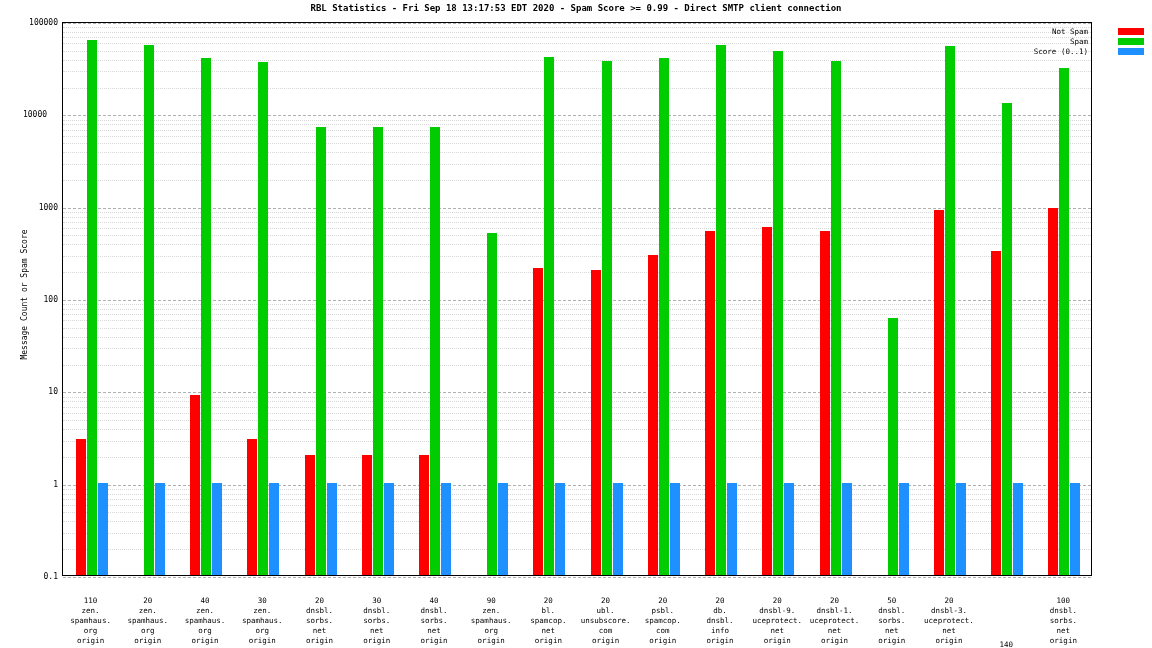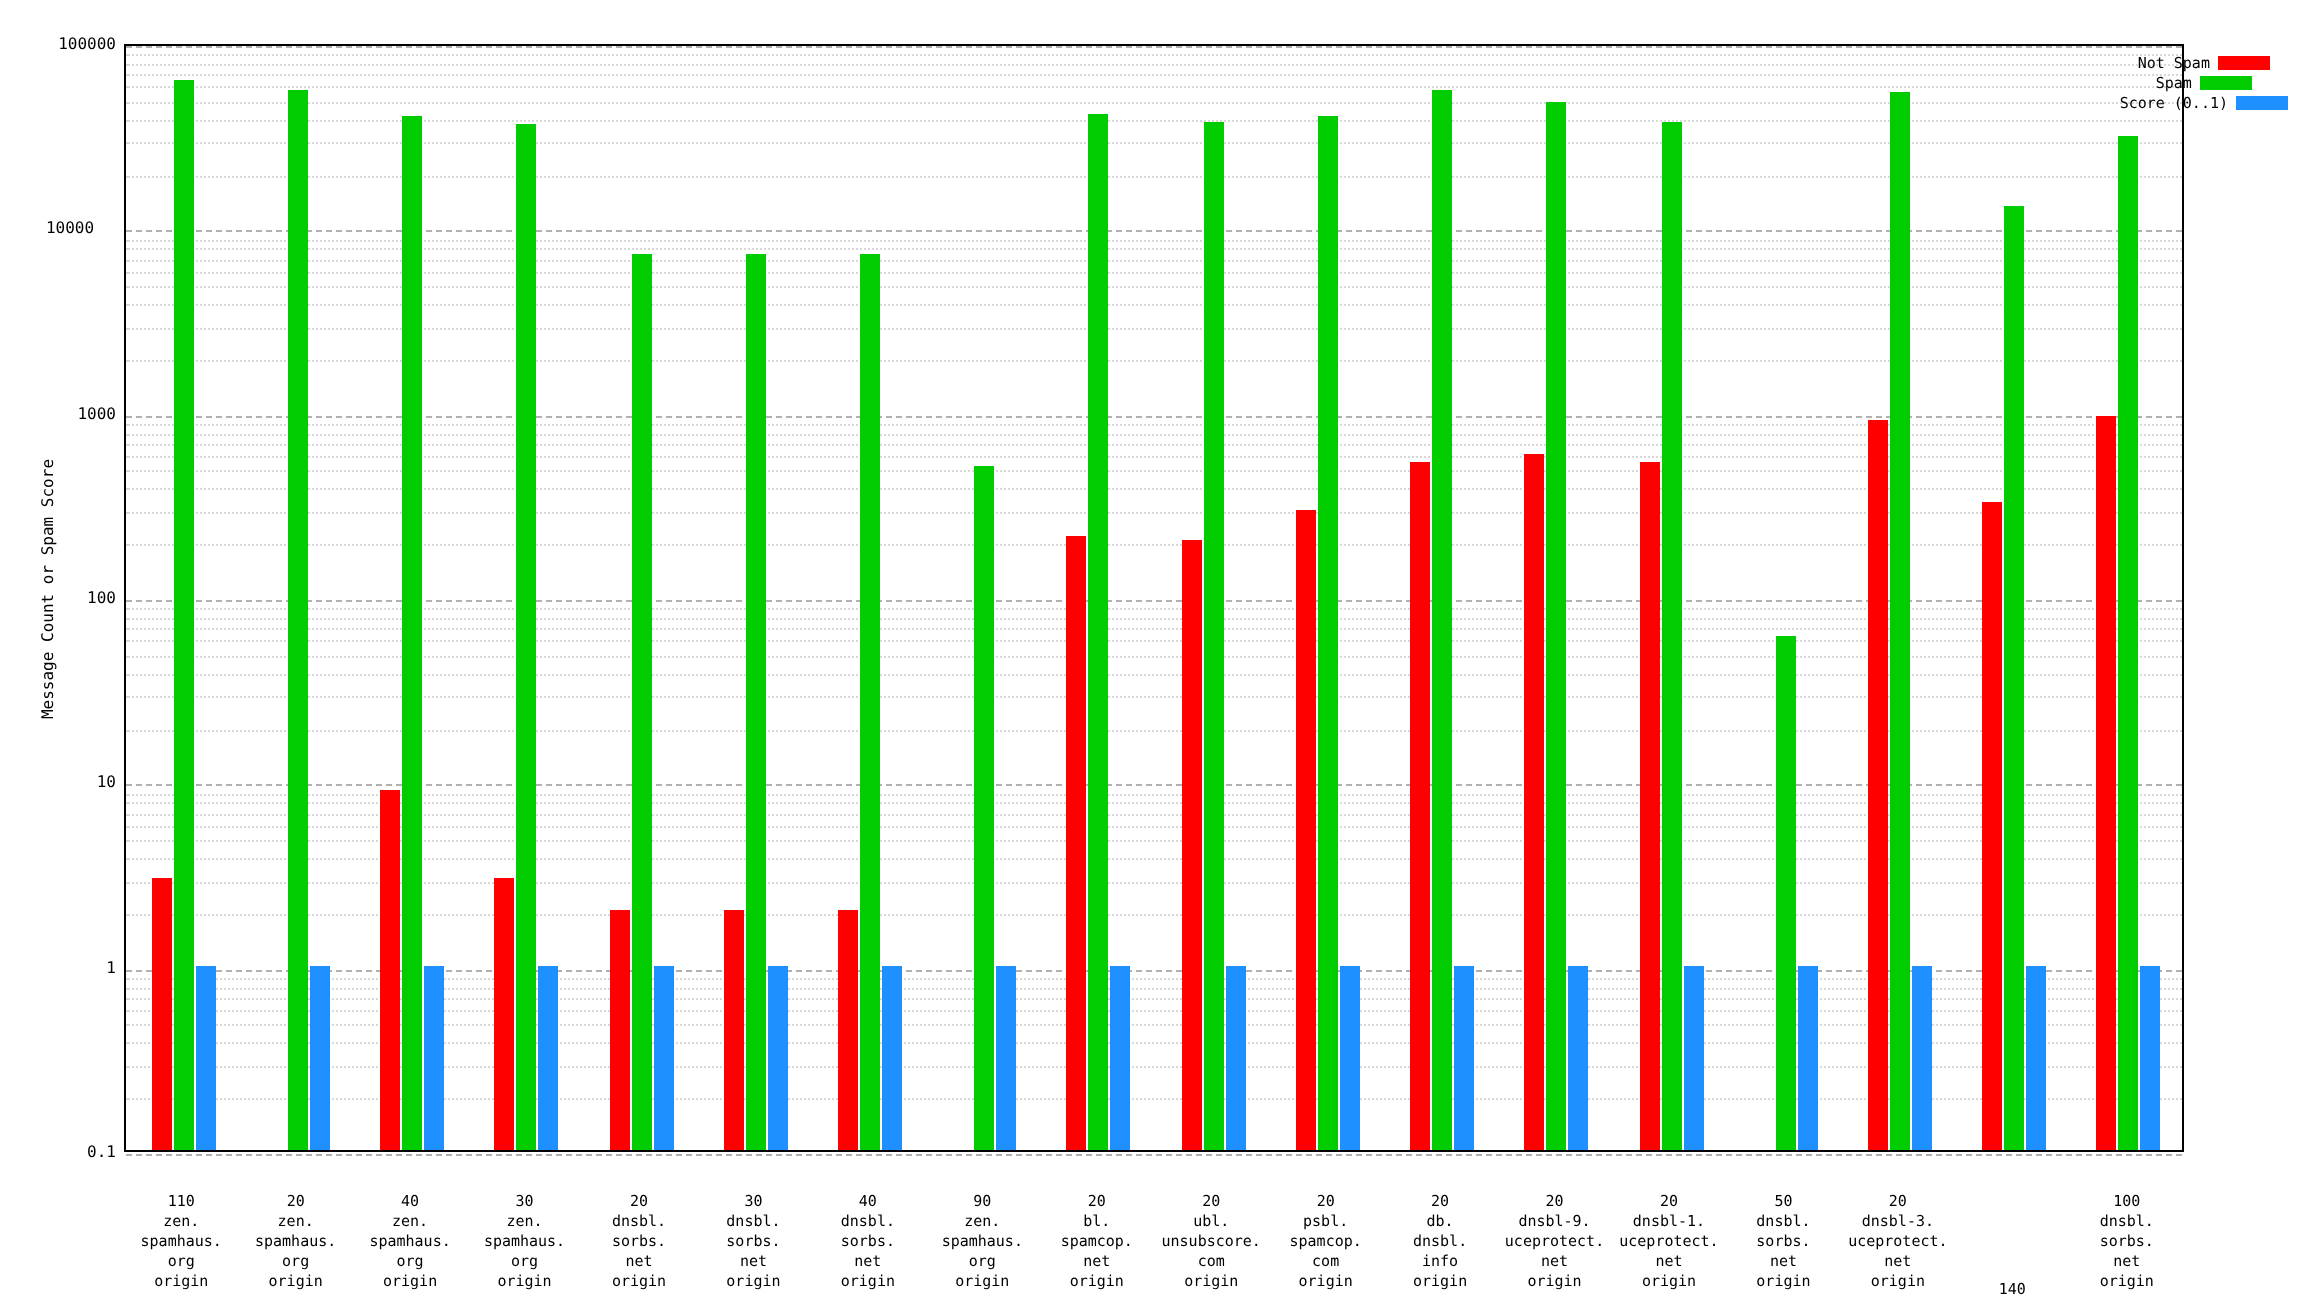--- a/index.html
+++ b/index.html
@@ -112,35 +112,37 @@
     position: absolute;
     right: 8px;
     top: 26px;
     font-size: 7.5px;
     font-family: "DejaVu Sans Mono", monospace;
     text-align: right;
   }
   .legend-row {
     display: flex;
     align-items: center;
-    justify-content: center;
+    justify-content: flex-end;
     height: 10px;
+    gap: 26px;
   }
   .legend-label { margin-right: 4px; }
   .legend-swatch {
     width: 26px;
     height: 7px;
     display: inline-block;
   }
 </style>
 </head>
 <body>
 
 <div id="chart-root">
 
+  <div id="chart-title">RBL Statistics - Fri Sep 18 13:17:53 EDT 2020 - Spam Score &gt;= 0.99 - Direct SMTP client connection</div>
 
   <div id="ylabel">Message Count or Spam Score</div>
 
   <div id="plot">
     <div id="gridlines">
         <div class="gridline" style="top: 554px;"></div>
         <div class="gridline minor" style="top: 526.205px;"></div>
         <div class="gridline minor" style="top: 509.946px;"></div>
         <div class="gridline minor" style="top: 498.41px;"></div>
         <div class="gridline minor" style="top: 489.462px;"></div>

